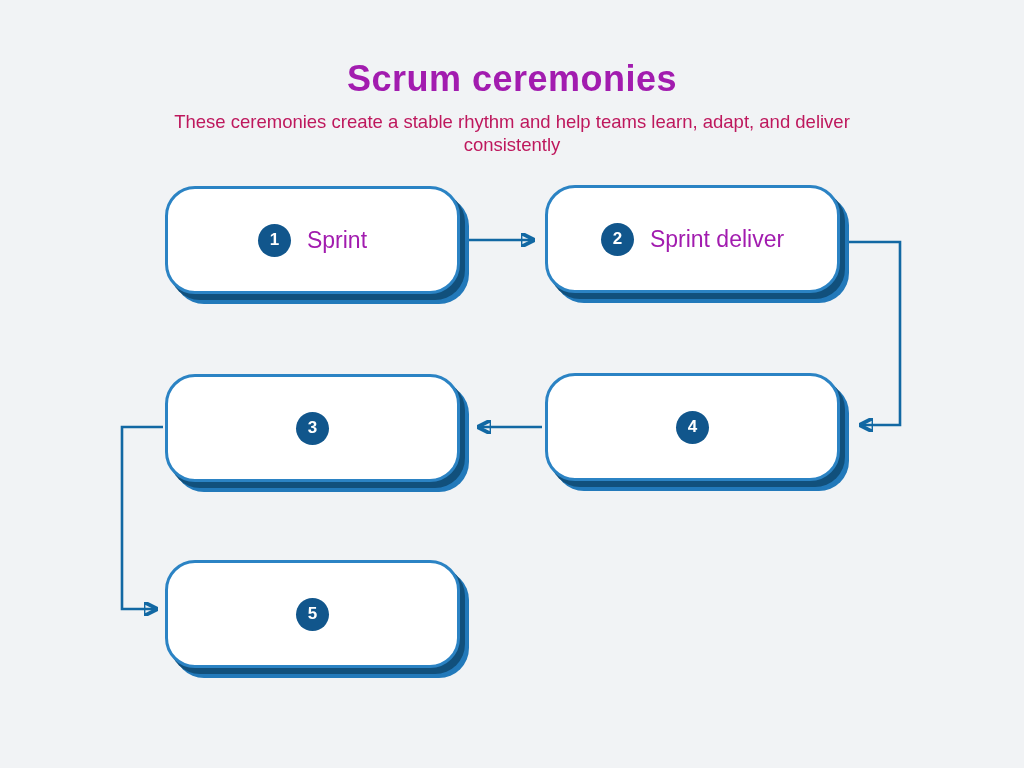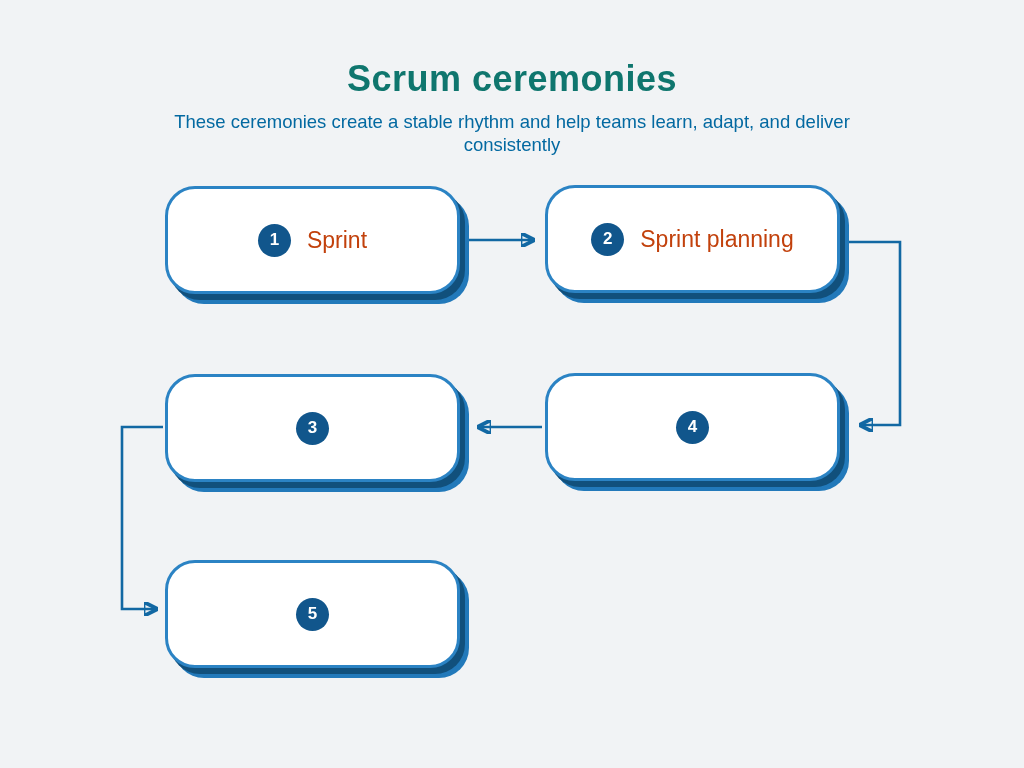--- a/index.html
+++ b/index.html
@@ -13,32 +13,32 @@
   }
   .page-title {
     position: absolute;
     top: 58px;
     left: 0;
     width: 100%;
     text-align: center;
     font-size: 36px;
     font-weight: 600;
     letter-spacing: 0.5px;
-    color: #0f766e;
+    color: #a21caf;
   }
   .page-subtitle {
     position: absolute;
     top: 111px;
     left: 162px;
     width: 700px;
     text-align: center;
     font-size: 18.5px;
     font-weight: 400;
     line-height: 1.22;
-    color: #0369a1;
+    color: #be185d;
   }
   .connectors {
     position: absolute;
     top: 0; left: 0;
     width: 1024px;
     height: 768px;
     pointer-events: none;
   }
   .connectors path {
     fill: none;
@@ -68,21 +68,21 @@
     font-size: 17px;
     font-weight: 700;
     display: flex;
     align-items: center;
     justify-content: center;
     flex: 0 0 auto;
   }
   .node-label {
     font-size: 23px;
     line-height: 1.25;
-    color: #c2410c;
+    color: #a21caf;
     text-align: center;
     max-width: 160px;
   }
   .node1 { left: 165px; top: 186px; }
   .node2 { left: 545px; top: 185px; }
   .node3 { left: 165px; top: 374px; }
   .node4 { left: 545px; top: 373px; }
   .node5 { left: 165px; top: 560px; }
 </style>
 </head>
@@ -105,21 +105,21 @@
     <path d="M 163 427 L 122 427 L 122 609 L 155 609" marker-end="url(#arrow)"></path>
   </svg>
 
   <div class="node node1">
     <span class="node-badge">1</span>
     <span class="node-label">Sprint</span>
   </div>
 
   <div class="node node2">
     <span class="node-badge">2</span>
-    <span class="node-label">Sprint planning</span>
+    <span class="node-label">Sprint deliver</span>
   </div>
 
   <div class="node node3">
     <span class="node-badge">3</span>
   </div>
 
   <div class="node node4">
     <span class="node-badge">4</span>
   </div>
 

